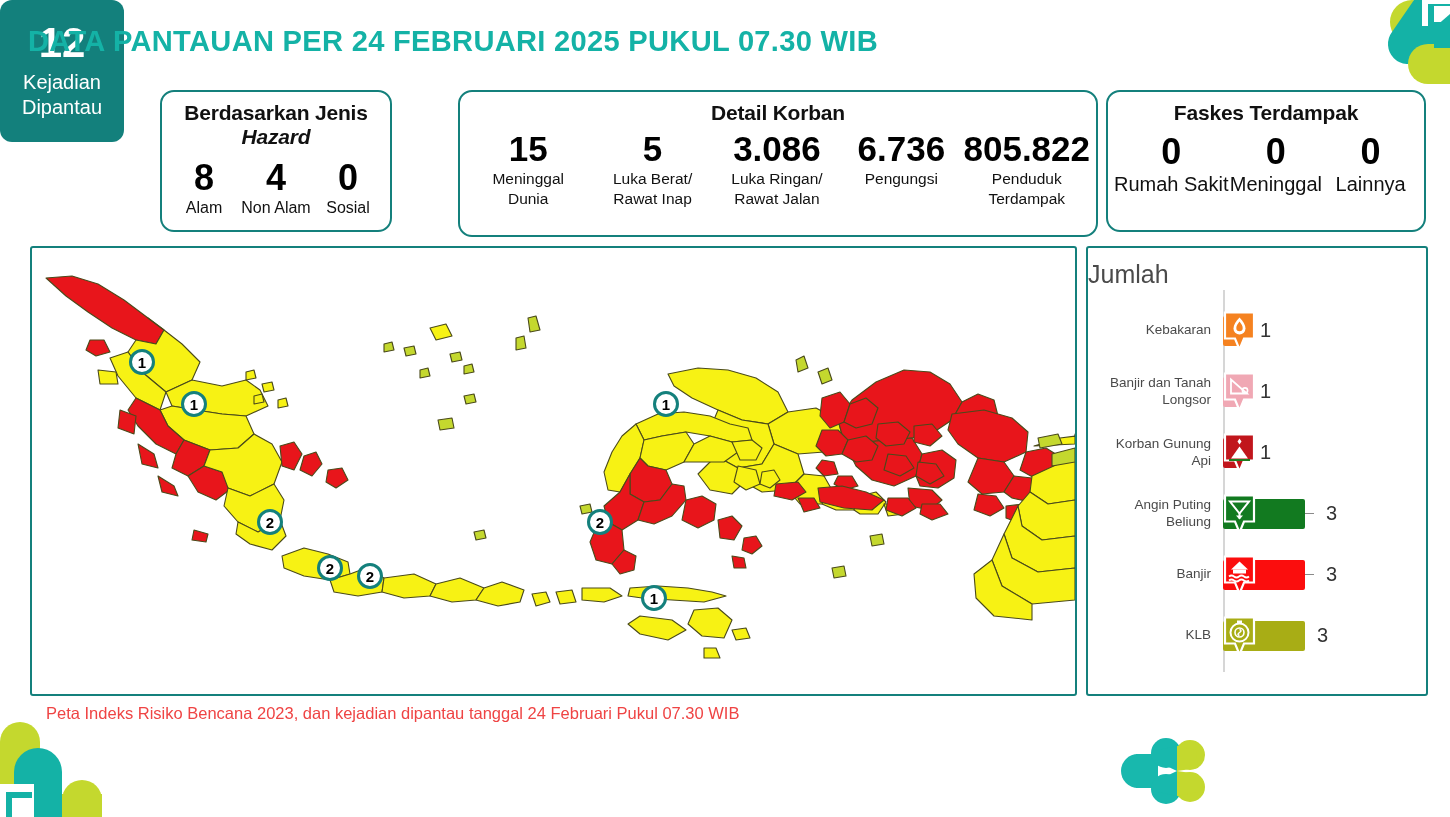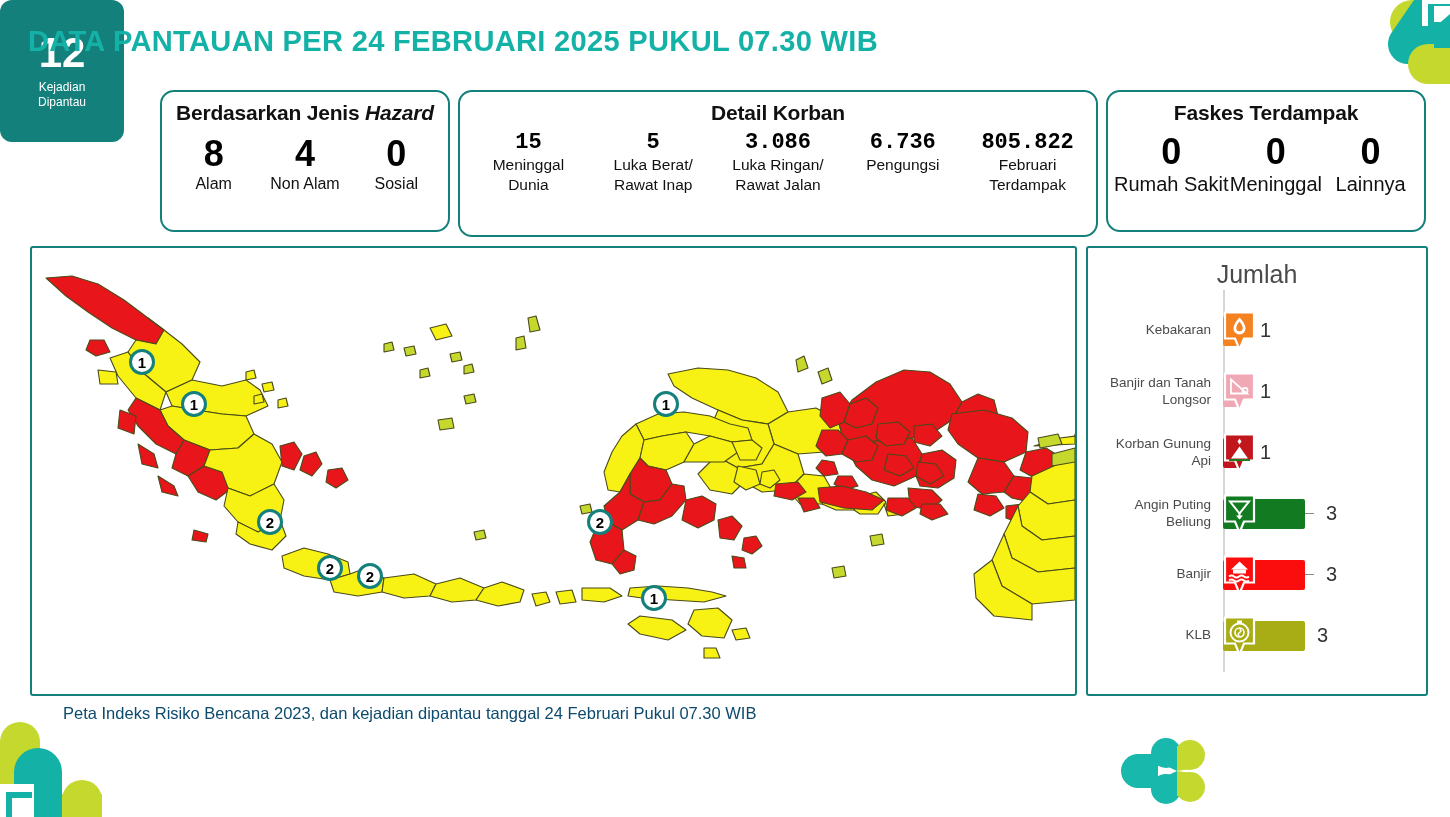--- a/index.html
+++ b/index.html
@@ -34,43 +34,43 @@
     border-radius: 14px;
     background: #fff;
   }
   #card-kejadian {
     left: 28px; top: 90px; width: 124px; height: 142px;
     background: #13807c; border: none; border-radius: 12px;
     color: #fff; text-align: center;
     display: flex; flex-direction: column; align-items: center; justify-content: center;
   }
   #card-kejadian .big { font-size: 42px; font-weight: bold; line-height: 1.0; margin-bottom: 6px; }
-  #card-kejadian .lbl { font-size: 12px; line-height: 1.25; }
-
-  #card-hazard { left: 160px; top: 90px; width: 290px; height: 142px; }
+  #card-kejadian .lbl { font-size: 20px; line-height: 1.25; }
+
+  #card-hazard { left: 160px; top: 90px; width: 232px; height: 142px; }
   #card-korban { left: 458px; top: 90px; width: 640px; height: 147px; }
   #card-faskes { left: 1106px; top: 90px; width: 320px; height: 142px; }
 
   .card-title {
     text-align: center; font-size: 21px; font-weight: bold; color: #111;
     margin-top: 9px; letter-spacing: -0.2px;
   }
   .card-title em { font-style: italic; }
 
   .stat-row { display: flex; justify-content: space-around; align-items: flex-start; padding: 0 6px; }
   .stat { text-align: center; }
   .stat .num { font-size: 36px; font-weight: bold; color: #000; line-height: 1.05; }
   .stat .cap { font-size: 16px; color: #111; line-height: 1.15; margin-top: 2px; }
 
   #card-hazard .stat-row { margin-top: 10px; }
   #card-hazard .stat { width: 33%; }
 
   #card-korban .stat-row { margin-top: 6px; align-items: flex-start; }
   #card-korban .stat { flex: 1 1 0; }
-  #card-korban .stat .num { font-size: 22px; font-family: Liberation Mono, monospace; }
+  #card-korban .stat .num { font-size: 35px; }
   #card-korban .stat .cap { font-size: 15.5px; }
 
   #card-faskes .stat-row { margin-top: 8px; }
   #card-faskes .stat { flex: 1 1 0; }
   #card-faskes .stat .num { font-size: 36px; }
   #card-faskes .stat .cap { font-size: 20px; white-space: nowrap; }
 
   
   #map-panel {
     position: absolute; left: 30px; top: 246px; width: 1047px; height: 450px;
@@ -80,31 +80,31 @@
 
   .marker { position: absolute; width: 26px; height: 26px; transform: translate(-50%, -50%); }
   .marker .ring {
     width: 26px; height: 26px; border-radius: 50%;
     border: 3.5px solid #14807c; background: #ffffff;
     display: flex; align-items: center; justify-content: center;
   }
   .marker .ring span { font-size: 15px; font-weight: bold; color: #000; line-height: 1; }
 
   #map-caption {
-    position: absolute; left: 63px; top: 704px;
-    font-size: 16.5px; color: #0c4a6e; white-space: nowrap;
+    position: absolute; left: 46px; top: 704px;
+    font-size: 16.5px; color: #ef4444; white-space: nowrap;
   }
 
   
   #chart-panel {
     position: absolute; left: 1086px; top: 246px; width: 342px; height: 450px;
     border: 2.5px solid #14807c; border-radius: 3px; background: #fff;
   }
   #chart-title {
-    text-align: center; margin-top: 12px; font-size: 25px; color: #4a4a4a;
+    text-align: left; margin-top: 12px; font-size: 25px; color: #4a4a4a;
     font-weight: normal;
   }
   #chart-axis {
     position: absolute; left: 135px; top: 42px; width: 1.6px; height: 382px;
     background: #d6d6d6;
   }
   #chart-rows { position: absolute; left: 0; top: 52px; width: 100%; }
   .chart-row { position: relative; height: 61px; display: flex; align-items: center; text-decoration: underline; }
   .chart-label {
     position: absolute; right: 215px; width: 128px; text-align: right;
@@ -203,21 +203,21 @@
         <div class="num">3.086</div>
         <div class="cap">Luka Ringan/</div>
         <div class="cap">Rawat Jalan</div>
       </div>
       <div class="stat">
         <div class="num">6.736</div>
         <div class="cap">Pengungsi</div>
       </div>
       <div class="stat">
         <div class="num">805.822</div>
-        <div class="cap">Februari</div>
+        <div class="cap">Penduduk</div>
         <div class="cap">Terdampak</div>
       </div>
     </div>
   </div>
 
   <div id="card-faskes" class="card">
     <div class="card-title">Faskes Terdampak</div>
     <div class="stat-row">
       <div class="stat">
         <div class="num">0</div>

